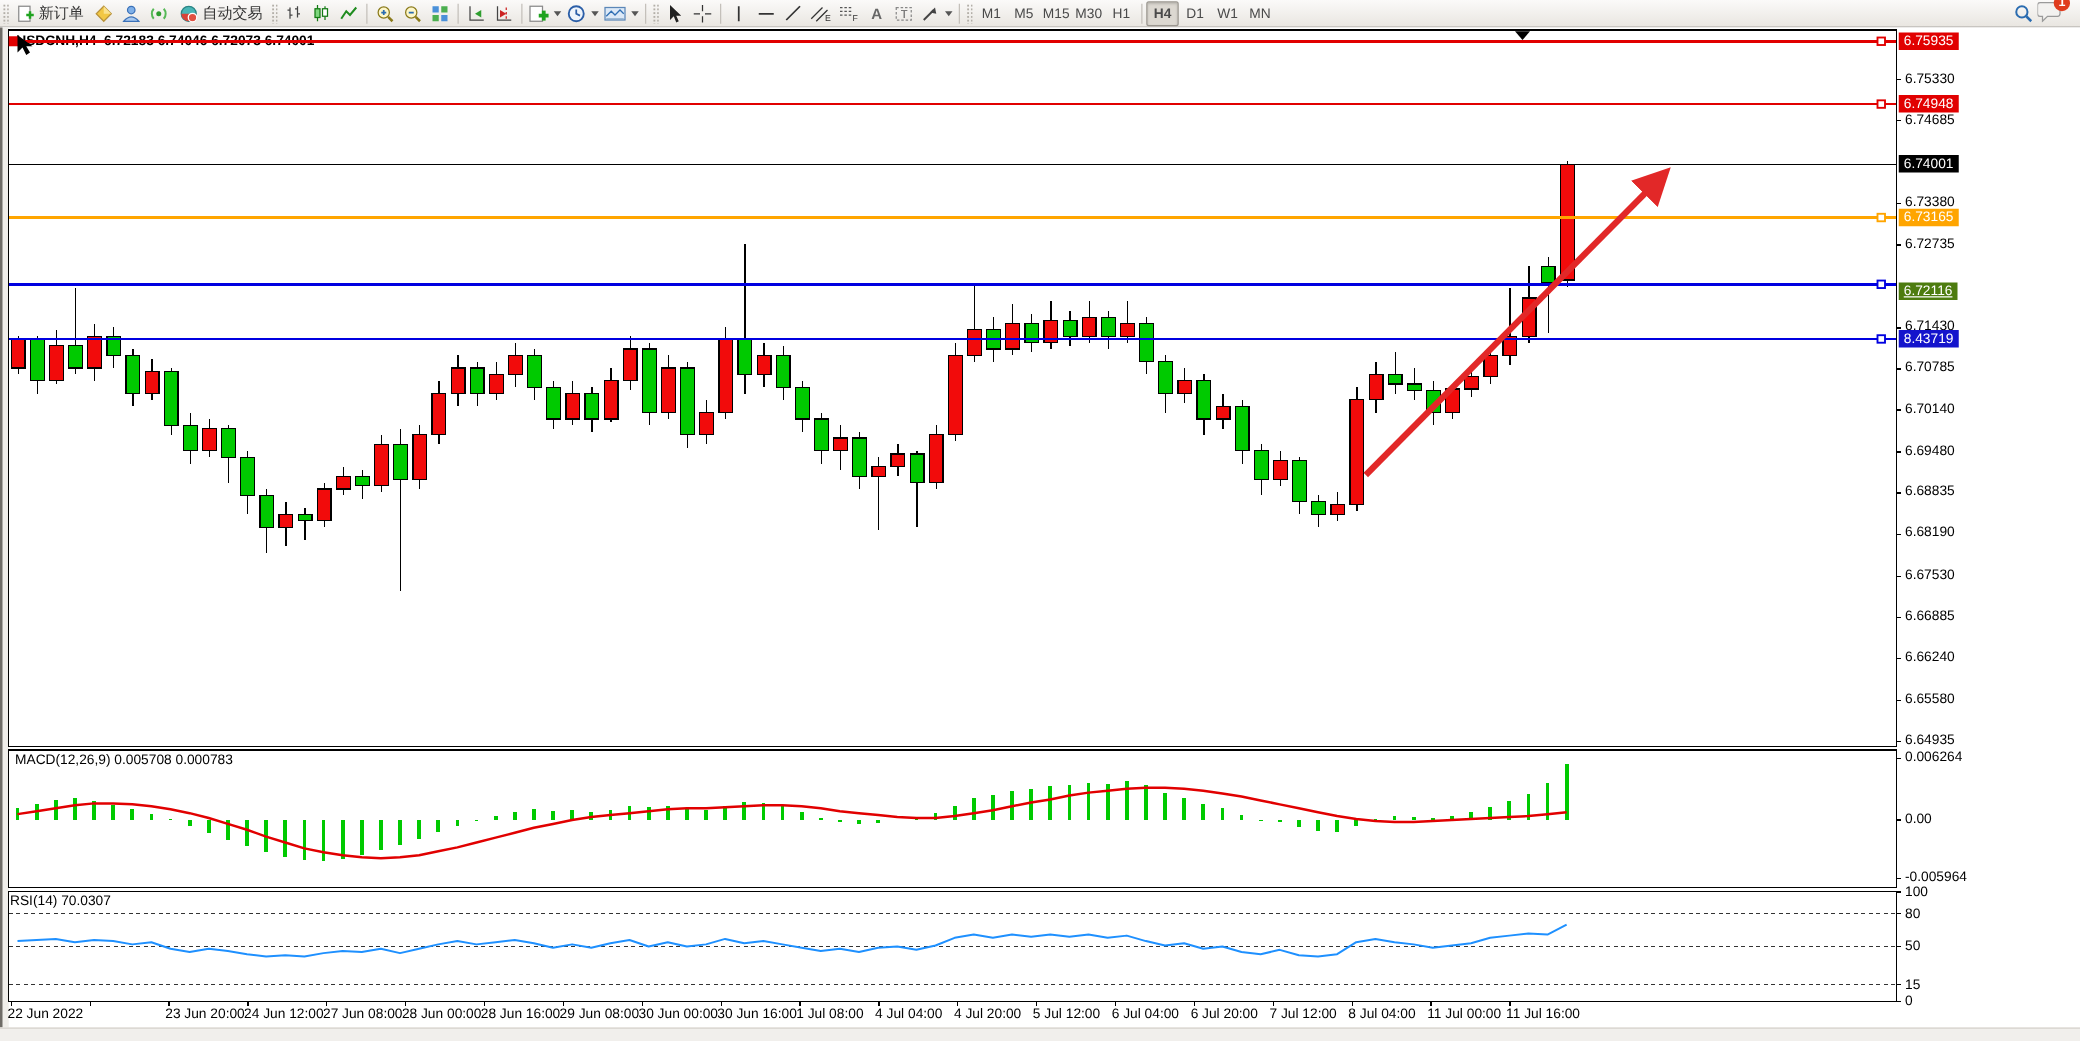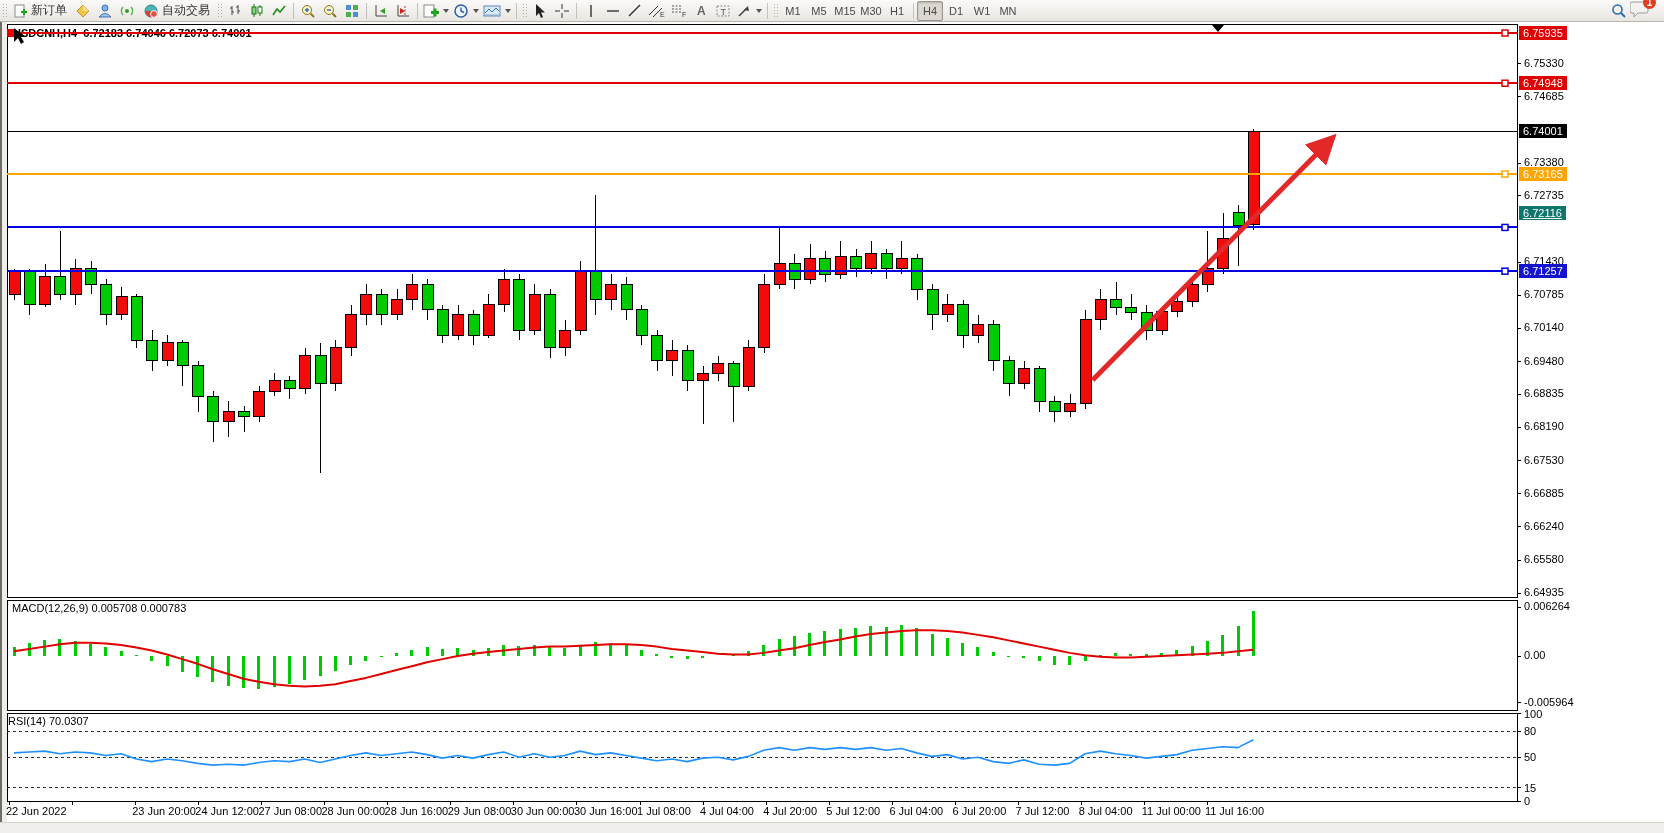--- a/index.html
+++ b/index.html
@@ -8,21 +8,21 @@
   #app { position:relative; width:1476px; height:833px; }
 
   
   #toolbar { position:absolute; left:0; top:0; width:1664px; height:22px;
     background:linear-gradient(#fbfaf9,#e9e6e1); border-bottom:1px solid #b8b4ae;
     display:flex; align-items:center; font-size:12px; color:#333; }
   .tbtn { height:20px; min-width:22px; padding:0 2px; display:flex; align-items:center;
     justify-content:center; gap:3px; cursor:default; }
   .tbtn.txt { padding:0 5px; }
   .tbtn.active { background:#dcd8d1; border:1px solid #9a968f;
-    box-shadow:inset 0 1px 2px rgba(0,0,0,.18); border-radius:2px; }
+    box-shadow:inset 0 1px 2px rgba(0,0,0,.18); border-radius:2px;font-weight:bold; }
   .tf { font-size:11px; color:#4a4a4a; min-width:26px; }
   .sep { width:1px; height:16px; background:#c4c0ba; margin:0 3px; }
   .grip { width:5px; height:16px; margin:0 2px;
     background-image:radial-gradient(#b3afa8 1px, transparent 1px);
     background-size:3px 3px; }
   .caret { width:0; height:0; border-left:3px solid transparent;
     border-right:3px solid transparent; border-top:4px solid #555; margin-left:1px; }
   .spacer { flex:1; }
   .badge { position:absolute; top:-4px; right:-6px; background:#e03c1e; color:#fff;
     border-radius:8px; font-size:10px; min-width:13px; height:13px; line-height:13px;
@@ -609,22 +609,22 @@
         <line x1="1018.6" y1="779" x2="1018.6" y2="783" stroke="#000" shape-rendering="crispEdges"></line>
         <line x1="1081.7" y1="779" x2="1081.7" y2="783" stroke="#000" shape-rendering="crispEdges"></line>
         <line x1="1144.8" y1="779" x2="1144.8" y2="783" stroke="#000" shape-rendering="crispEdges"></line>
         <line x1="1207.9" y1="779" x2="1207.9" y2="783" stroke="#000" shape-rendering="crispEdges"></line>
       </svg>
     <div id="overlay">
         <div class="price-tag" style="left: 1519px; top: 4.01119px; background: rgb(225, 0, 0);">6.75935</div>
         <div class="price-tag" style="left: 1519px; top: 54.2601px; background: rgb(225, 0, 0);">6.74948</div>
         <div class="price-tag" style="left: 1519px; top: 102.473px; background: rgb(0, 0, 0);">6.74001</div>
         <div class="price-tag" style="left: 1519px; top: 145.034px; background: rgb(255, 165, 0);">6.73165</div>
-        <div class="price-tag" style="left: 1519px; top: 184px; background: #0f766e; text-decoration: underline;">6.72116</div>
-        <div class="price-tag" style="left: 1519px; top: 242.171px; background: rgb(20, 20, 204);">6.71257</div>
+        <div class="price-tag" style="left: 1519px; top: 204px; background: #4d7c0f; text-decoration: underline;">6.72116</div>
+        <div class="price-tag" style="left: 1519px; top: 242.171px; background: rgb(20, 20, 204);">8.43719</div>
         <div class="axis-label" style="left: 1524px; top: 34.8122px;">6.75330</div>
         <div class="axis-label" style="left: 1524px; top: 67.6496px;">6.74685</div>
         <div class="axis-label" style="left: 1524px; top: 134.088px;">6.73380</div>
         <div class="axis-label" style="left: 1524px; top: 166.925px;">6.72735</div>
         <div class="axis-label" style="left: 1524px; top: 233.364px;">6.71430</div>
         <div class="axis-label" style="left: 1524px; top: 266.201px;">6.70785</div>
         <div class="axis-label" style="left: 1524px; top: 299.039px;">6.70140</div>
         <div class="axis-label" style="left: 1524px; top: 332.64px;">6.69480</div>
         <div class="axis-label" style="left: 1524px; top: 365.477px;">6.68835</div>
         <div class="axis-label" style="left: 1524px; top: 398.315px;">6.68190</div>

